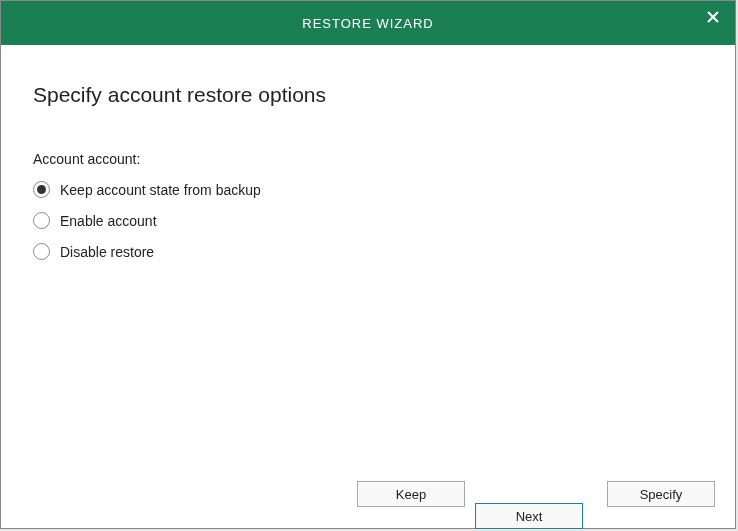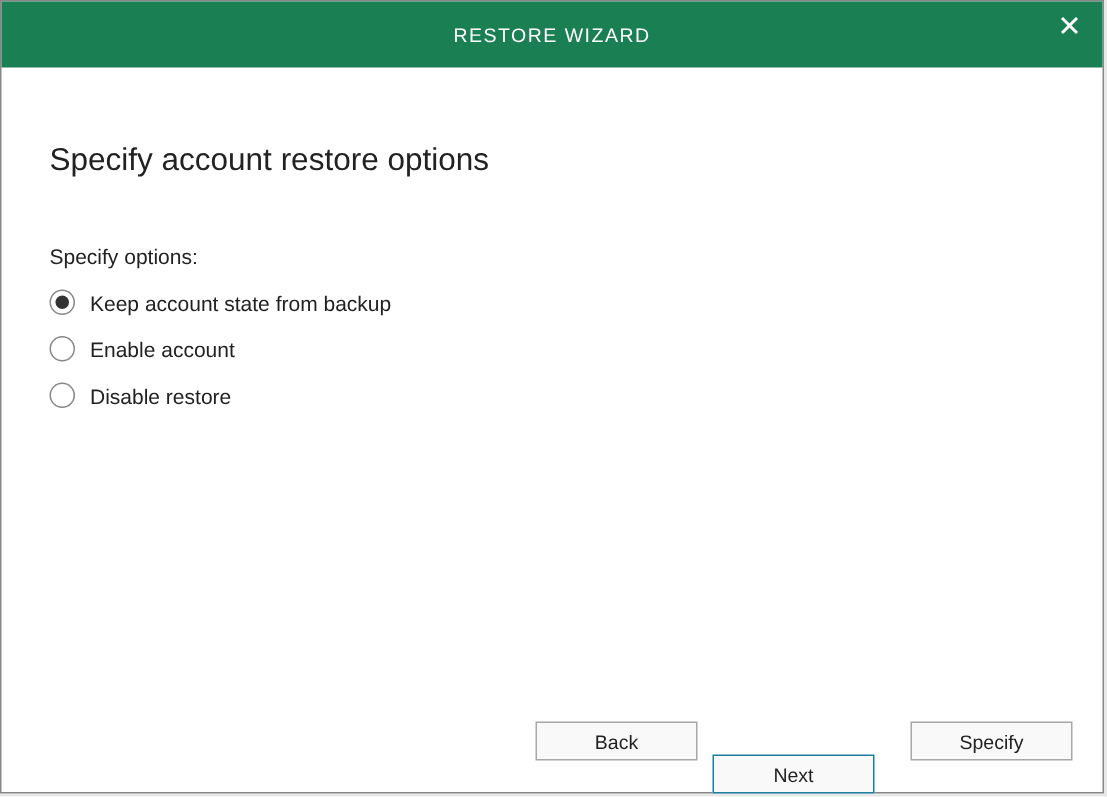--- a/index.html
+++ b/index.html
@@ -49,21 +49,21 @@
       cursor: pointer;
     }
     .close-btn svg {
       width: 12px;
       height: 12px;
       stroke: #ffffff;
       stroke-width: 2;
     }
     .content {
       flex: 1;
-      padding: 50px 32px 20px 32px;
+      padding: 38px 32px 20px 32px;
       color: #222;
     }
     .page-title {
       font-size: 21px;
       font-weight: 400;
       color: #222;
       margin-bottom: 44px;
     }
     .section-label {
       font-size: 14px;
@@ -144,21 +144,21 @@
       <svg viewBox="0 0 12 12">
         <line x1="1" y1="1" x2="11" y2="11"></line>
         <line x1="11" y1="1" x2="1" y2="11"></line>
       </svg>
     </div>
   </div>
 
   <div class="content">
     <h1 class="page-title">Specify account restore options</h1>
 
-    <div class="section-label">Specify options:</div>
+    <div class="section-label">Account account:</div>
 
     <div class="radio-group">
 
       <div class="radio-item">
         <span class="radio-circle selected"></span>
         <span class="radio-label">Keep account state from backup</span>
       </div>
 
       <div class="radio-item">
         <span class="radio-circle"></span>
@@ -167,18 +167,18 @@
 
       <div class="radio-item">
         <span class="radio-circle"></span>
         <span class="radio-label">Disable restore</span>
       </div>
 
     </div>
   </div>
 
   <div class="footer">
-    <button class="btn">Back</button>
+    <button class="btn">Keep</button>
     <button class="btn primary gap-after">Next</button>
     <button class="btn">Specify</button>
   </div>
 
 </div>
 
 </body></html>

